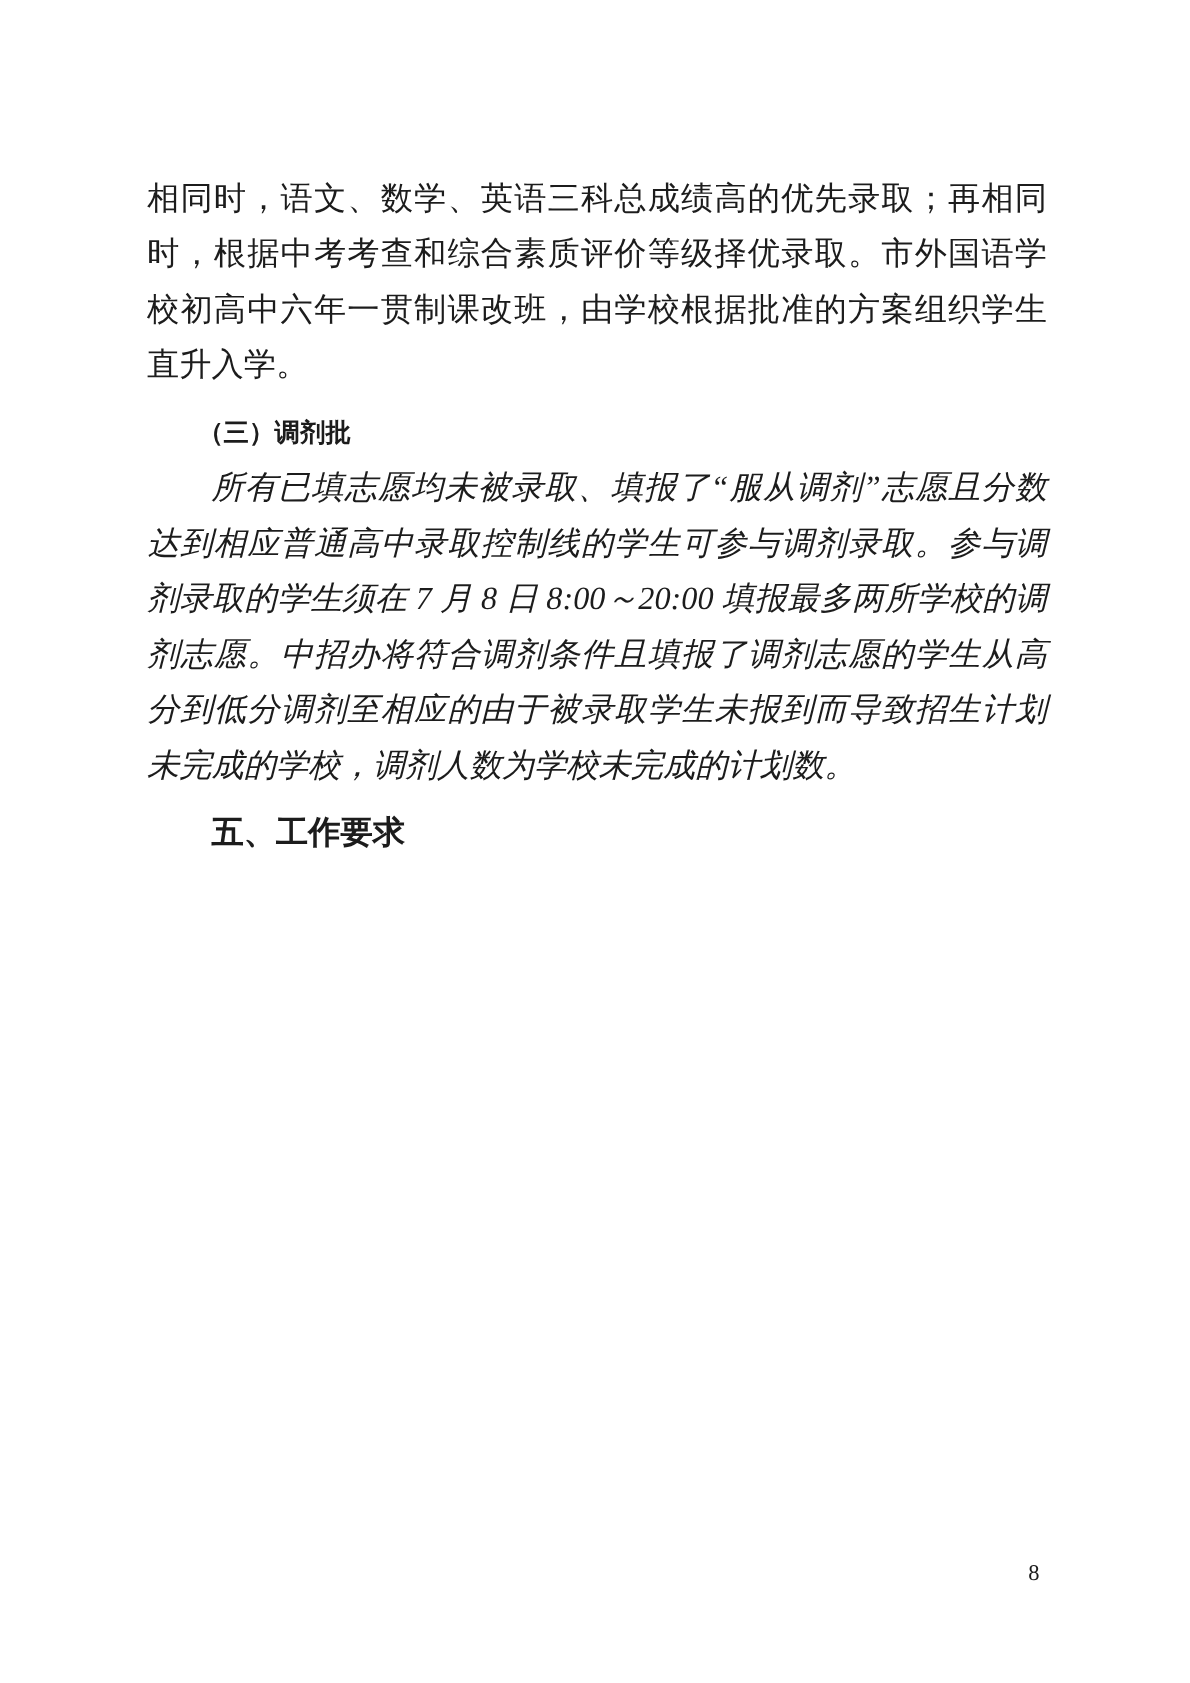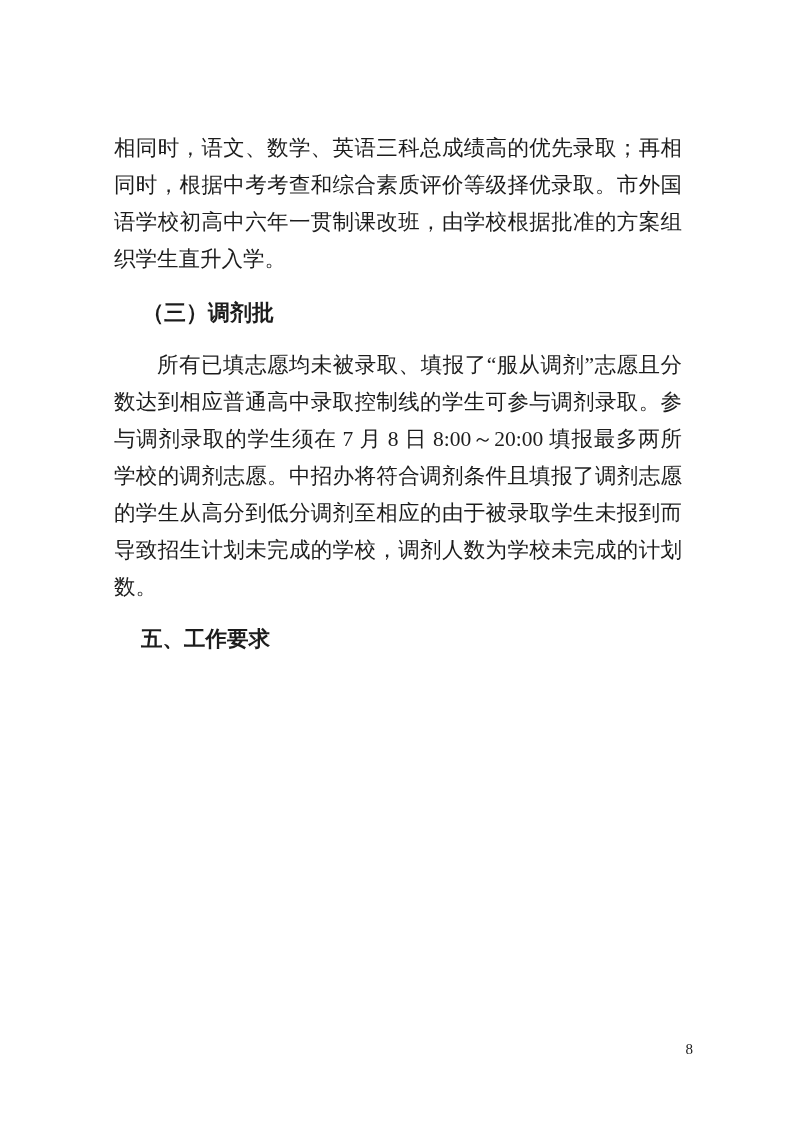--- a/index.html
+++ b/index.html
@@ -16,40 +16,41 @@
     color: #1c1c1c;
     font-family: "Liberation Serif", "DejaVu Serif", serif;
   }
   .content {
     position: absolute;
     left: 98px;
     top: 114px;
     width: 600px;
   }
   .para {
-    margin: 16px;
+    margin: 0;
     font-size: 21.5px;
     line-height: 37px;
     text-align: justify;
     text-justify: inter-ideograph;
     word-break: break-all;
   }
   .indent {
     text-indent: 2em;
+    font-style: italic;
   }
   .h3 {
     margin: 8px 0 0 0;
-    font-size: 22px;
+    font-size: 17px;
     line-height: 37px;
     font-weight: 700;
     text-indent: 2em;
   }
   .h2 {
     margin: 8px 0 0 0;
-    font-family: Liberation Mono, monospace;
+    font-family: Liberation Serif, serif;
     font-size: 21.5px;
     line-height: 37px;
     font-weight: 700;
     text-indent: 2em;
   }
   .para-gap {
     margin-top: 12px;
   }
   .lead {
     font-weight: 700;

